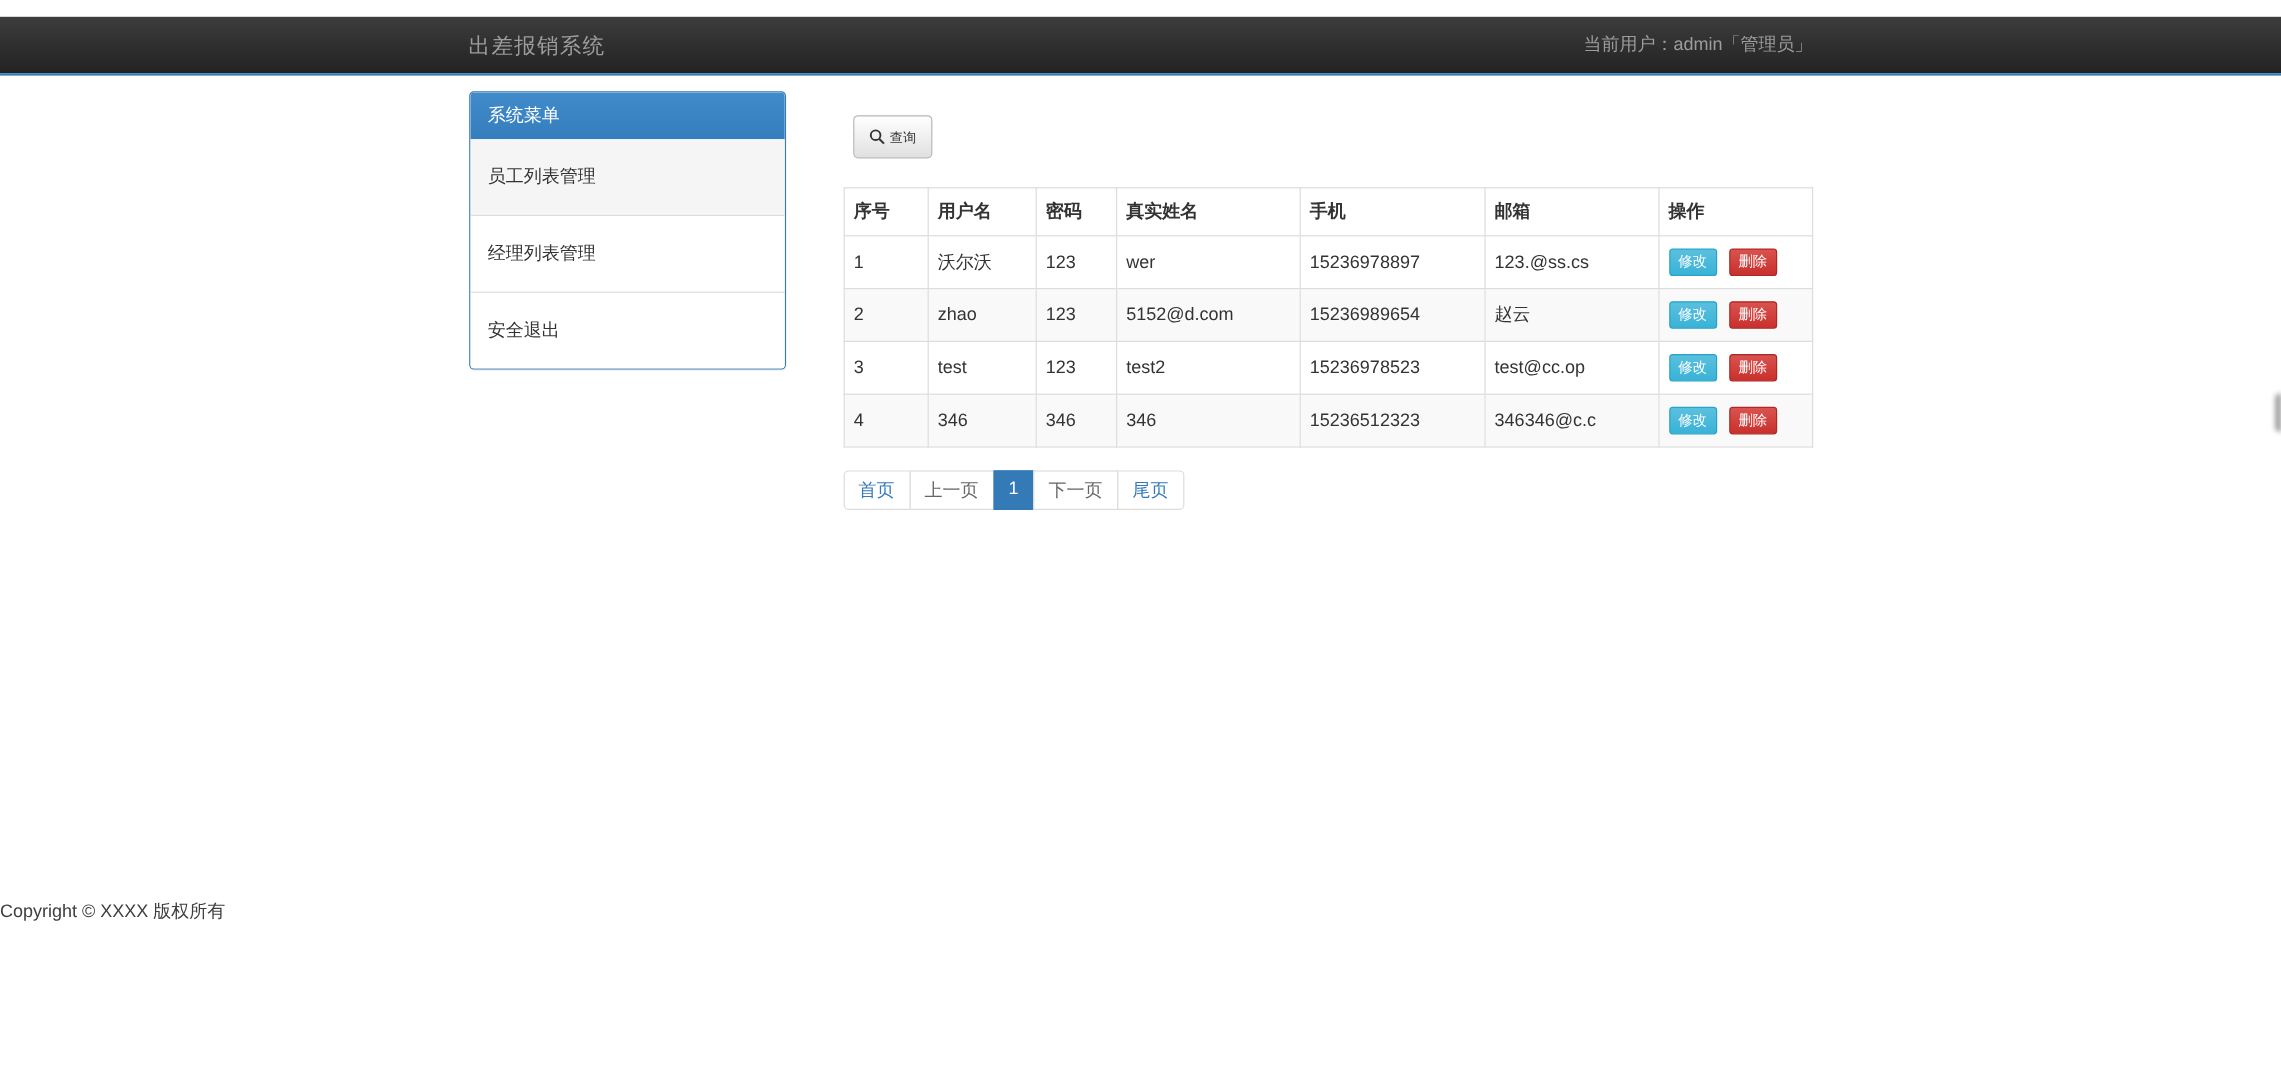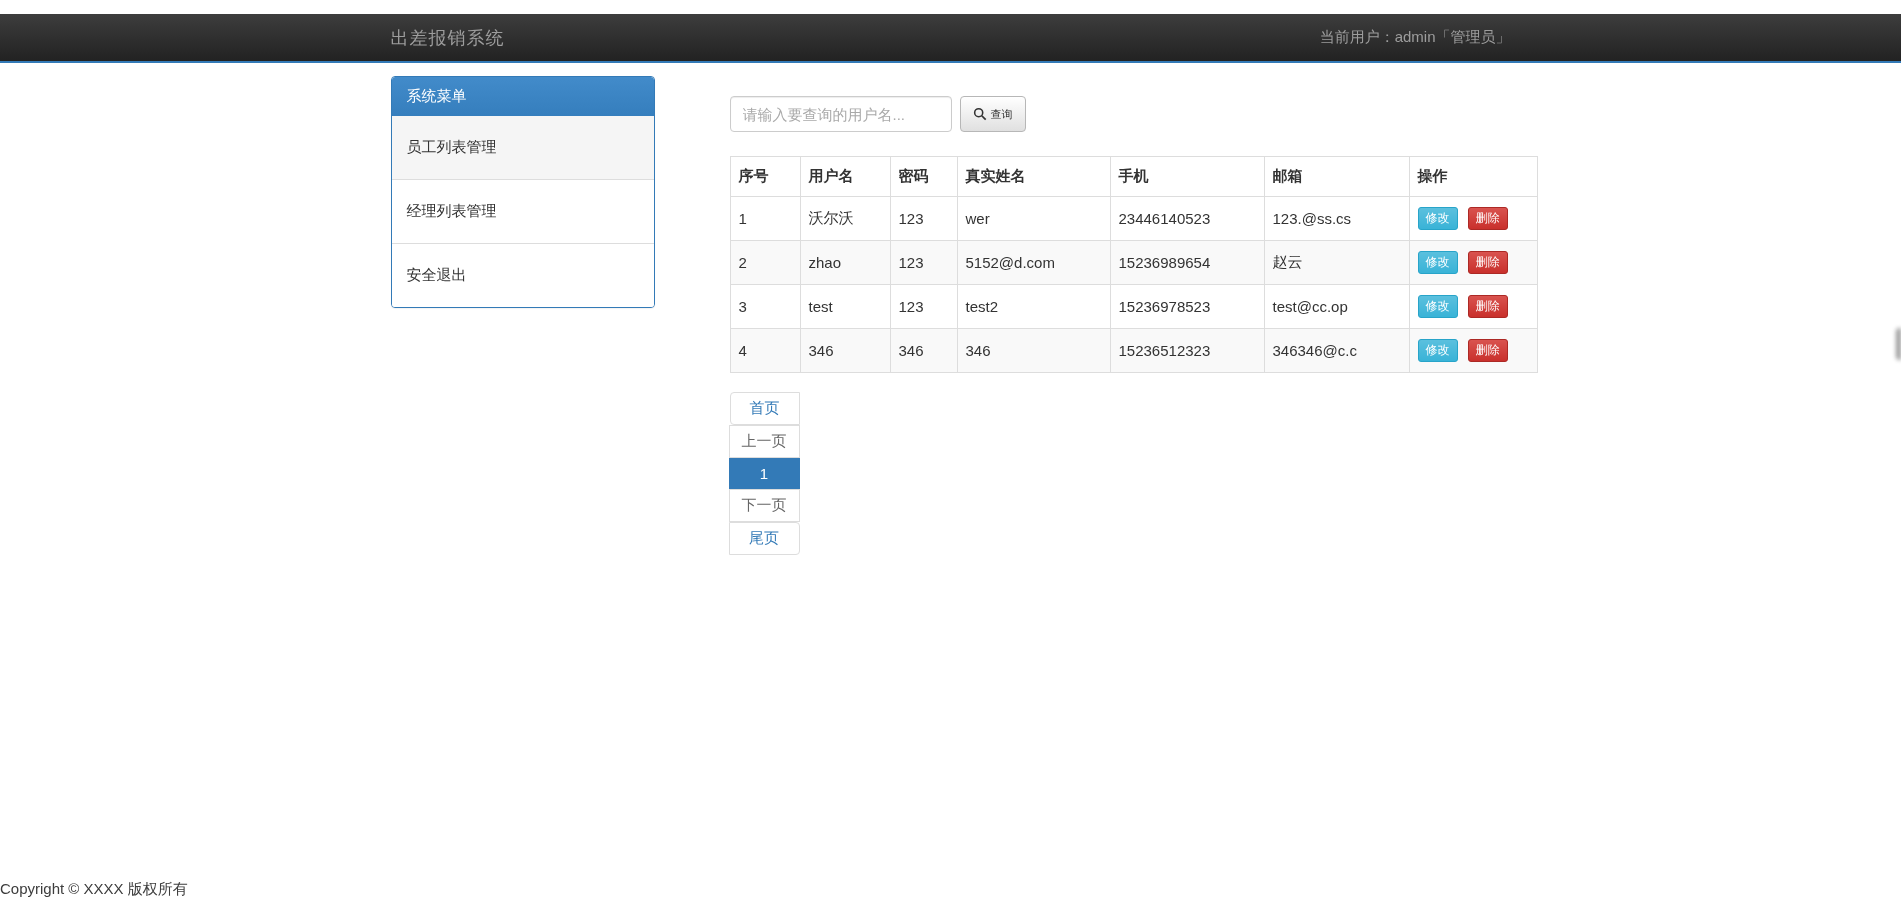--- a/index.html
+++ b/index.html
@@ -19,21 +19,21 @@
   }
   .navbar-inner {
     width: 1150px; margin: 14px auto; height: 47px;
     display: flex; align-items: center; justify-content: space-between;
     padding: 0 15px;
   }
   .navbar-brand { color: #9d9d9d; font-size: 18px; letter-spacing: 1px; }
   .navbar-user { color: #9d9d9d; font-size: 15px; }
 
   
-  .container { width: 1150px; margin: 13px auto 0; display: flex; gap: 27px; }
+  .container { width: 1150px; margin: 13px auto 0; display: flex; }
   .col-sidebar { width: 294px; padding: 0 15px; flex: none; }
   .col-main { flex: 1; padding: 0 15px 0 33px; }
 
   
   .panel {
     border: 1px solid #337ab7; border-radius: 4px;
     box-shadow: 0 1px 1px rgba(0,0,0,.05);
     overflow: hidden; background: #fff;
   }
   .panel-heading {
@@ -87,21 +87,21 @@
 
   .btn-xs {
     display: inline-block; padding: 2px 7px; font-size: 12px;
     border-radius: 3px; color: #fff; cursor: pointer; border: 1px solid;
     font-family: inherit;
   }
   .btn-info { background: linear-gradient(#5bc0de, #39b3d7); border-color: #28a4c9; margin-right: 6px; }
   .btn-danger { background: linear-gradient(#d9534f, #c9302c); border-color: #ac2925; }
 
   
-  .pagination { margin-top: 19px; display: inline-flex; flex-direction: column; }
+  .pagination { margin-top: 19px; display: inline-flex; }
   .page-item {
     padding: 6px 12px; border: 1px solid #ddd; background: #fff;
     color: #337ab7; font-size: 15px; margin-left: -1px; cursor: pointer;
     min-width: 30px; text-align: center;
   }
   .page-item:first-child { border-radius: 4px 0 0 4px; margin-left: 0; }
   .page-item:last-child { border-radius: 0 4px 4px 0; }
   .page-item.active { background: #337ab7; border-color: #337ab7; color: #fff; }
   .page-item.disabled { color: #666; cursor: default; }
 
@@ -136,21 +136,20 @@
 
   <div class="menu-item">安全退出</div>
 </div>
     </div>
   </div>
 
   <div class="col-main">
 
     
     <div class="search-bar">
-      <input class="search-input" type="text" placeholder="请输入要查询的用户名..." style="">
       <button class="btn-default">
         <svg class="icon-search" viewBox="0 0 16 16">
           <circle cx="6.5" cy="6.5" r="4.6" fill="none" stroke="#333" stroke-width="1.8"></circle>
           <line x1="10" y1="10" x2="14.5" y2="14.5" stroke="#333" stroke-width="2"></line>
         </svg>
         <span>查询</span>
       </button>
     </div>
 
     
@@ -165,21 +164,21 @@
           <th class="col-mail">邮箱</th>
           <th class="col-act">操作</th>
         </tr>
       </thead>
       <tbody id="table-body">
   <tr>
     <td>1</td>
     <td>沃尔沃</td>
     <td>123</td>
     <td>wer</td>
-    <td>23446140523</td>
+    <td>15236978897</td>
     <td>123.@ss.cs</td>
     <td>
       <button class="btn-xs btn-info">修改</button>
       <button class="btn-xs btn-danger">删除</button>
     </td>
   </tr>
 
   <tr>
     <td>2</td>
     <td>zhao</td>

